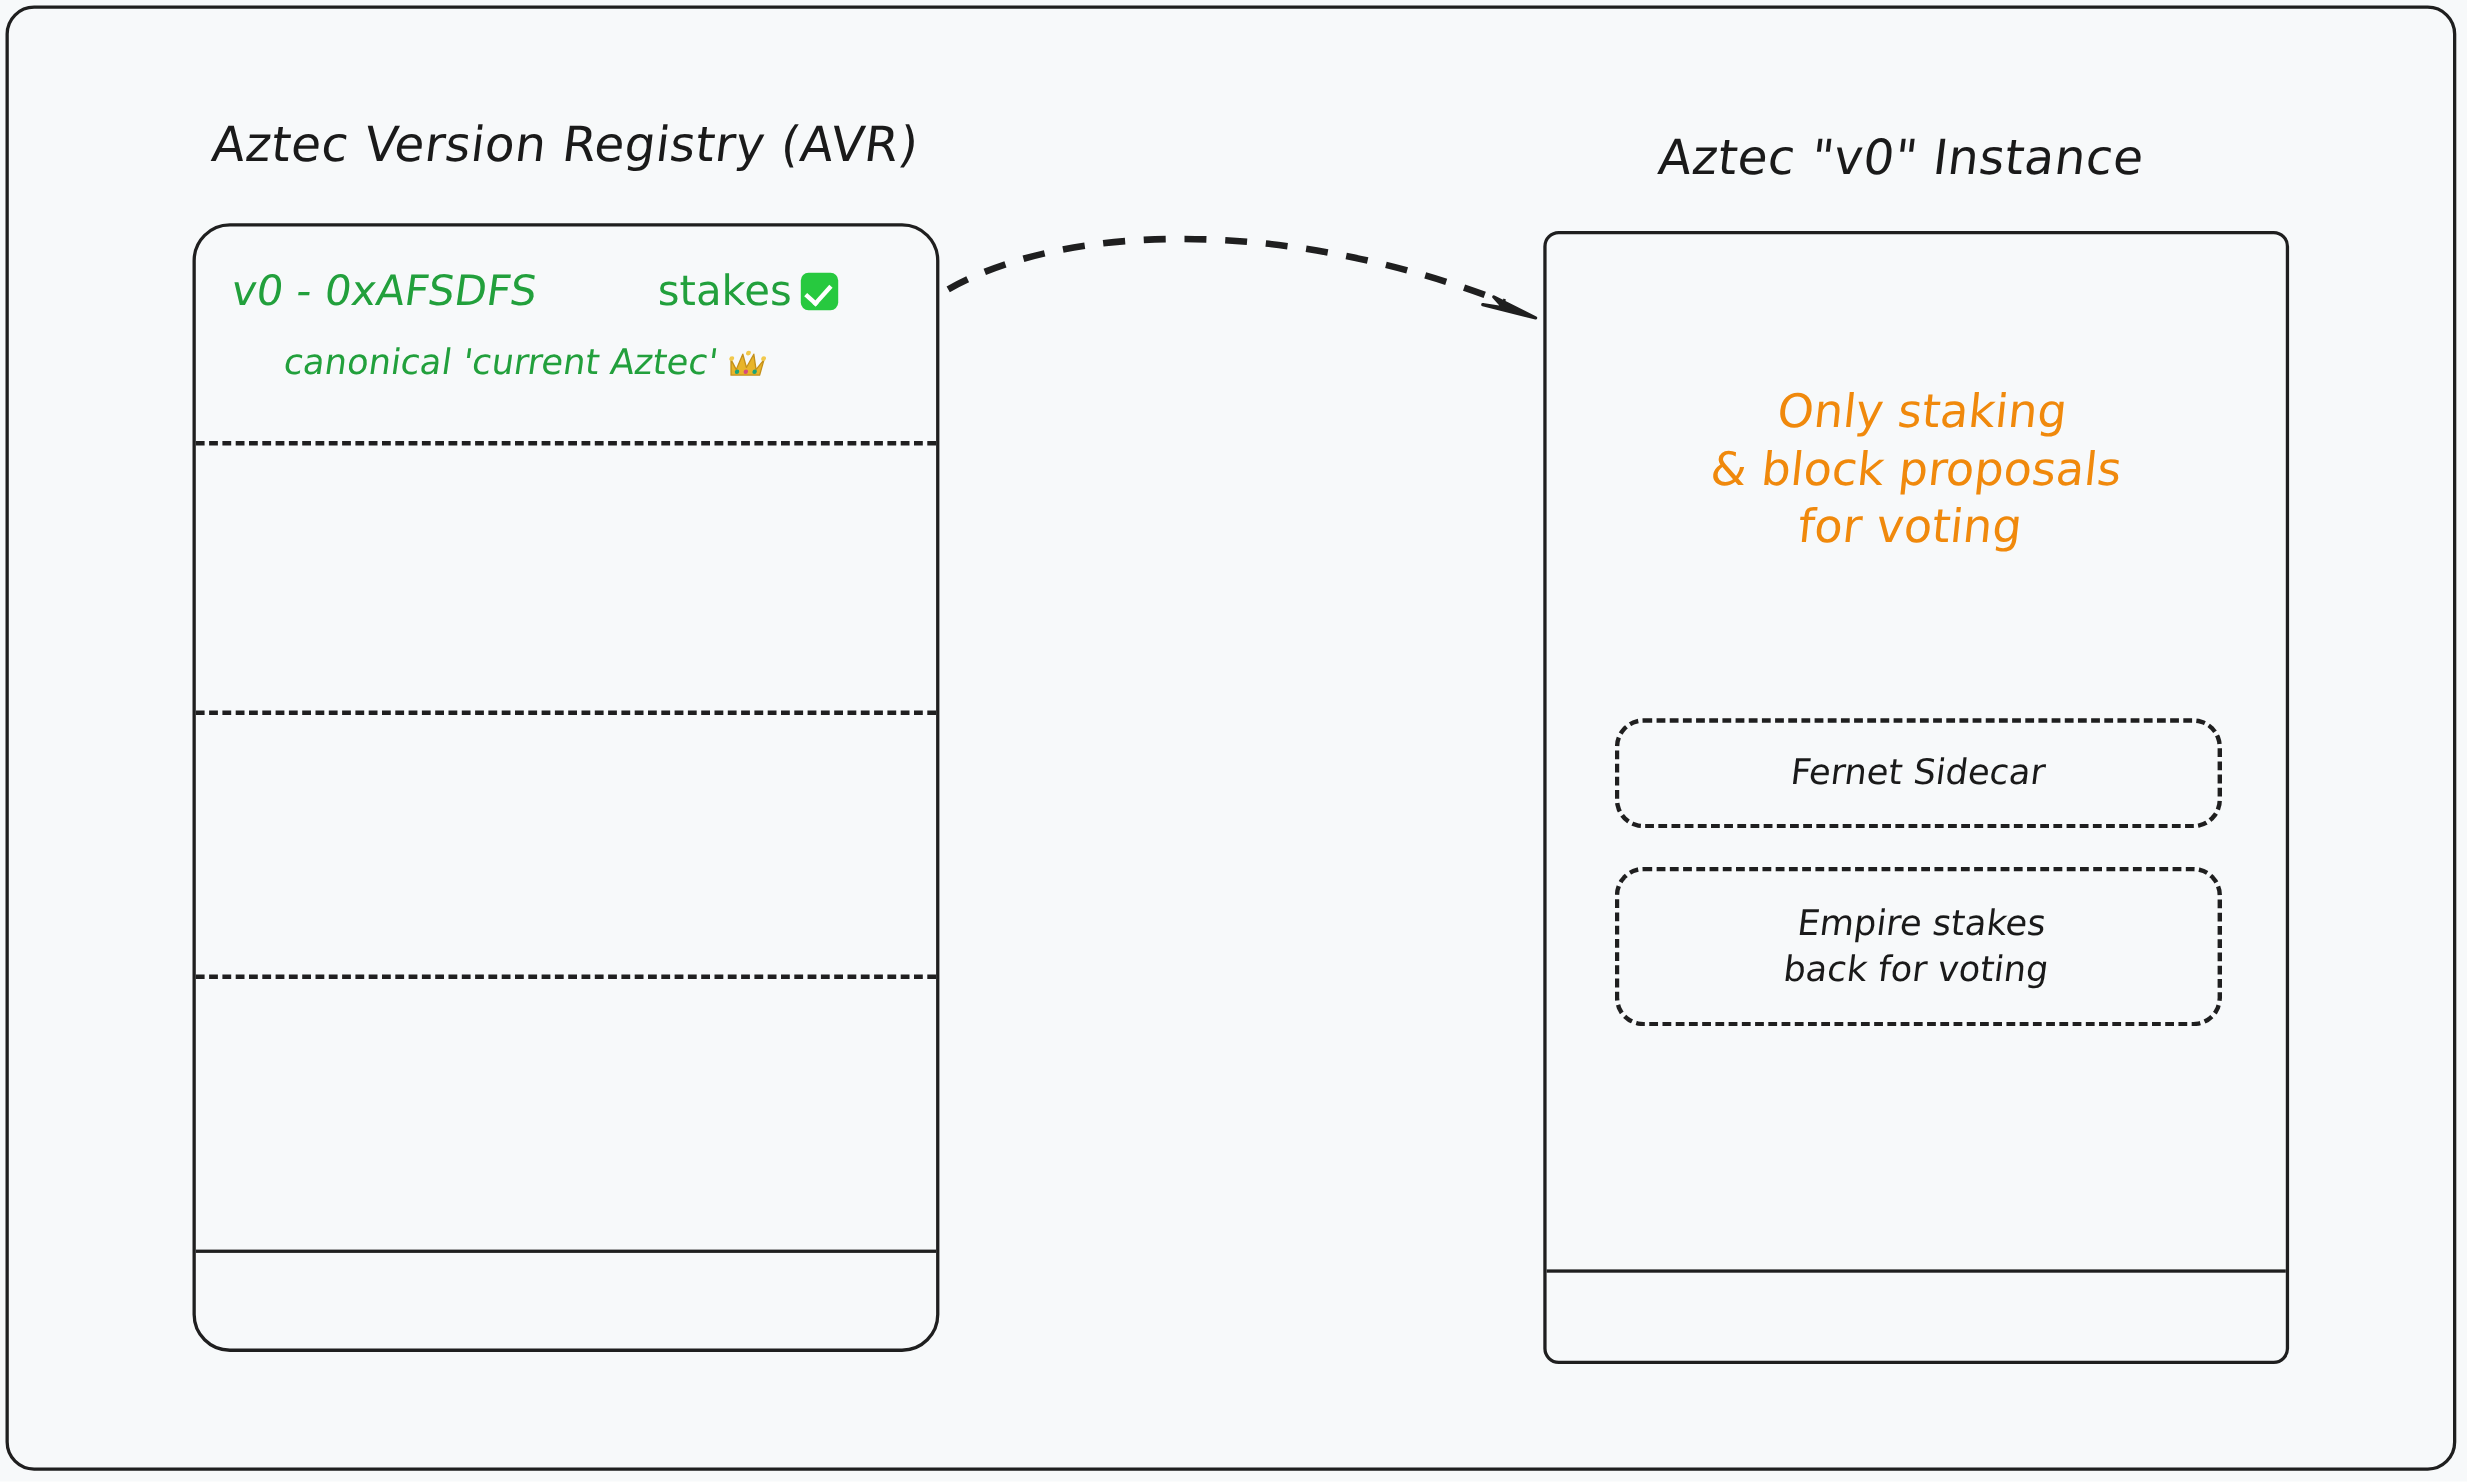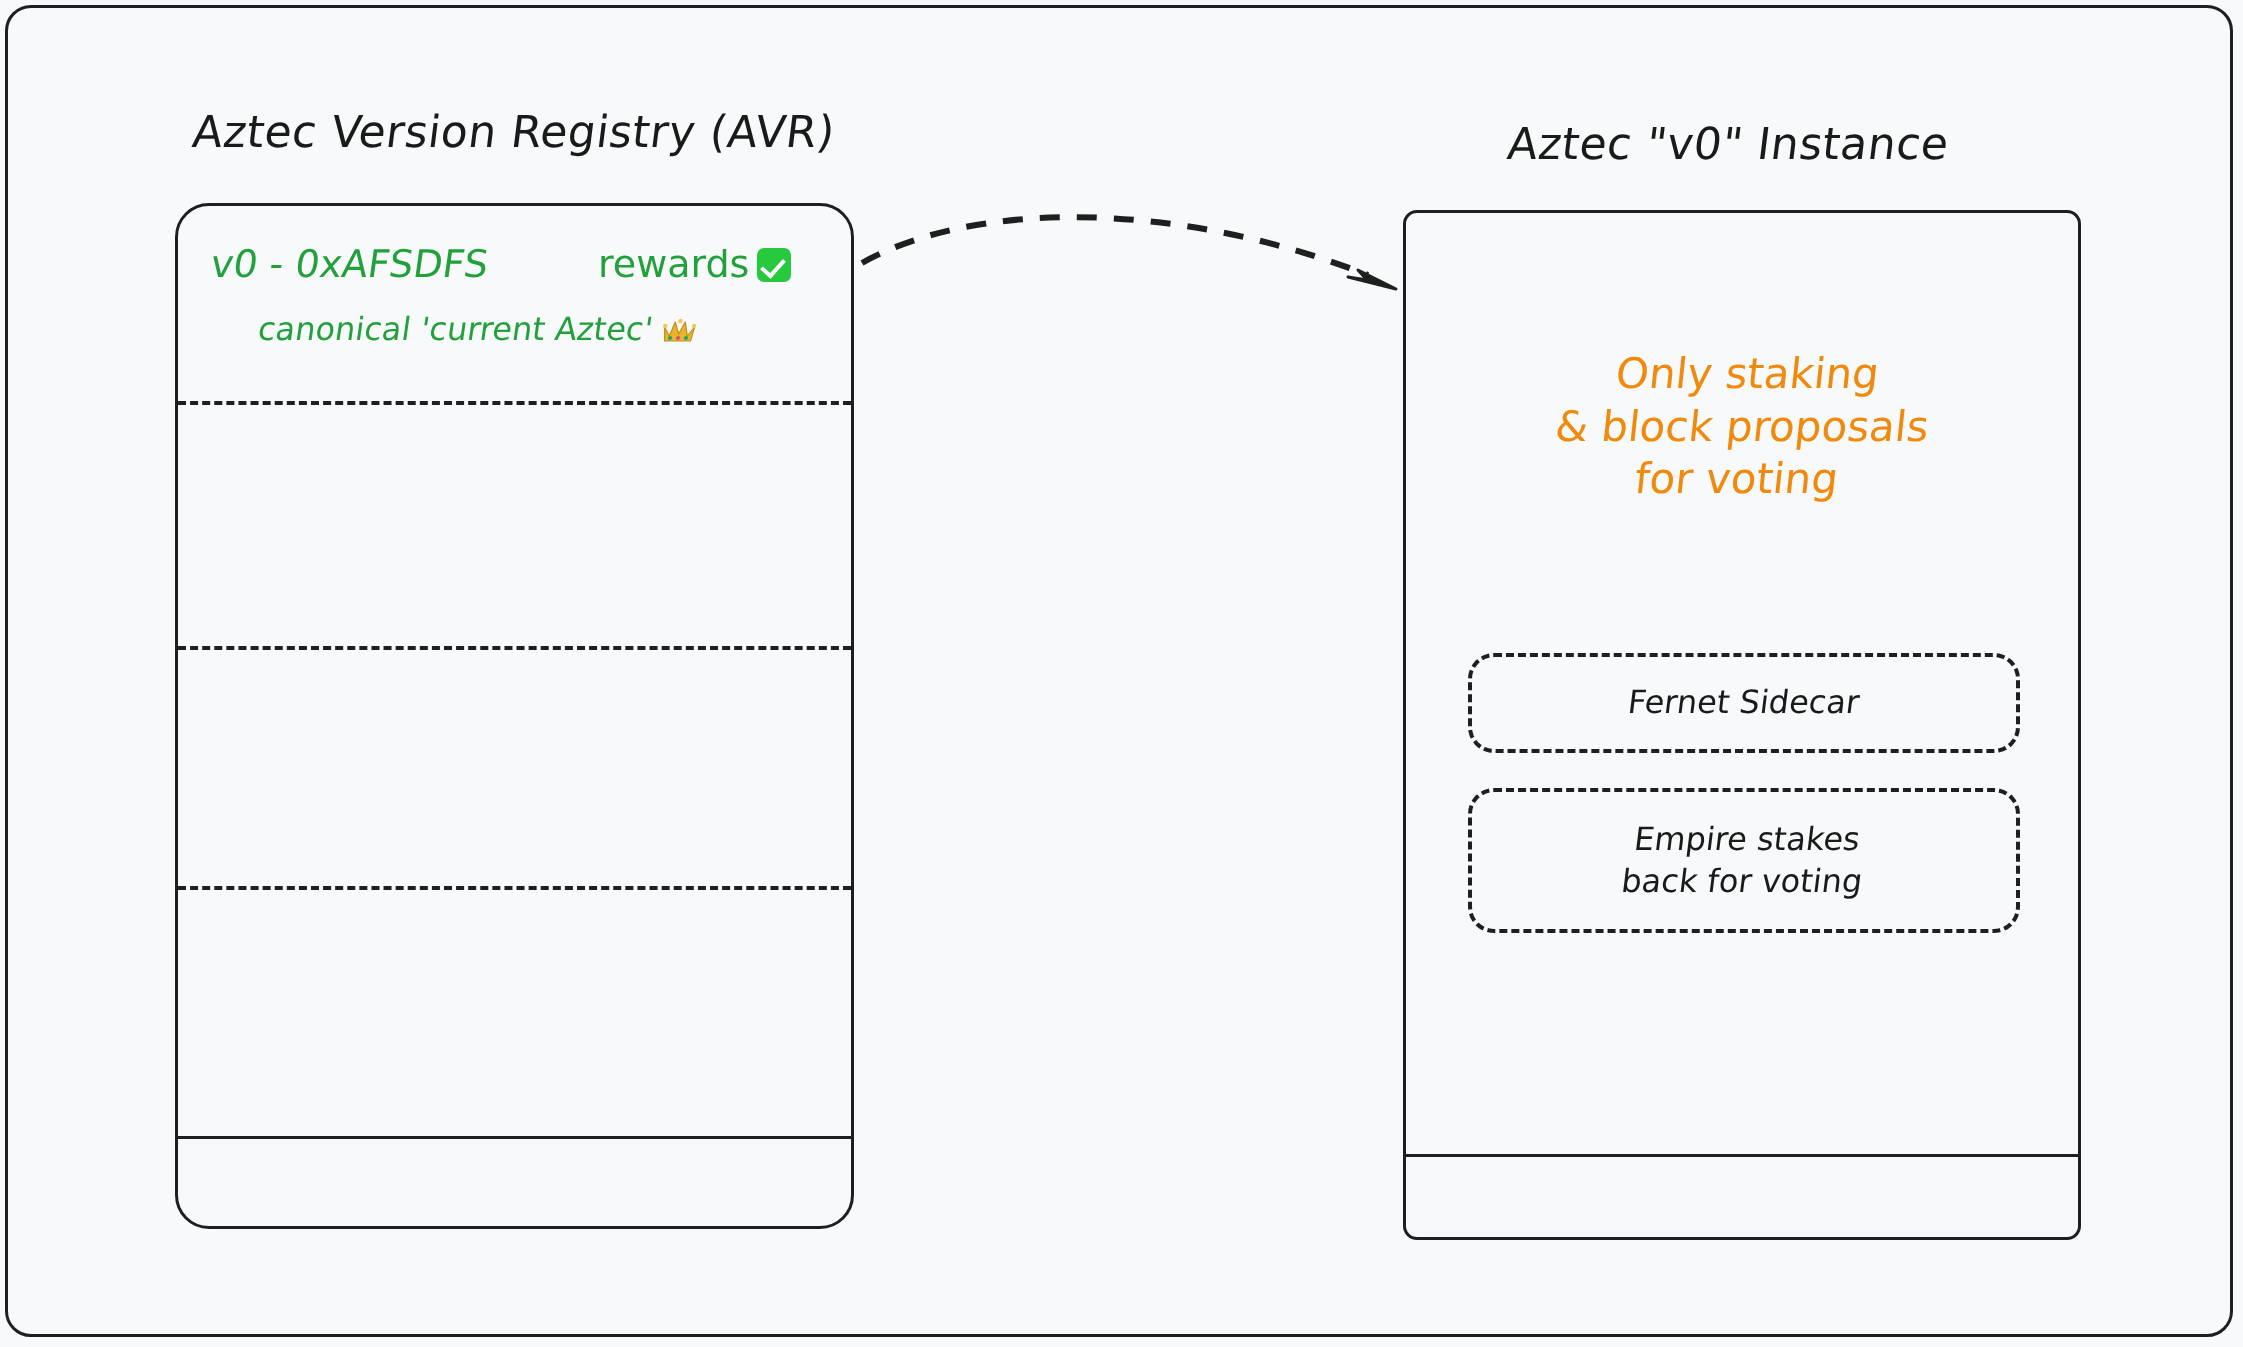--- a/index.html
+++ b/index.html
@@ -232,21 +232,21 @@
   <div class="panel-title" id="avr-title">Aztec Version Registry (AVR)</div>
 
   <div class="panel-title" id="instance-title">Aztec "v0" Instance</div>
 
   <div class="card" id="avr-card">
 
     <div class="registry-entry">
       <div class="entry-line-1">
         <span class="entry-id">v0 - 0xAFSDFS</span>
         <span class="entry-rewards">
-          <span>rewards</span><span class="badge-check"></span>
+          <span>stakes</span><span class="badge-check"></span>
         </span>
       </div>
       <div class="entry-canonical">
         <span>canonical 'current Aztec'</span><span class="crown">
           <svg width="34" height="26" viewBox="0 0 34 26" aria-hidden="true">
             <path d="M2 9 L8 18 L12 4 L17 16 L22 4 L26 18 L32 9 L30 23 L4 23 Z" fill="#e8b429" stroke="#c4901a" stroke-width="1.2" stroke-linejoin="round"></path>
             <circle cx="9" cy="20" r="2" fill="#19a37a"></circle>
             <circle cx="17" cy="20" r="2" fill="#d6497e"></circle>
             <circle cx="25" cy="20" r="2" fill="#19a37a"></circle>
             <circle cx="2.5" cy="8" r="2.2" fill="#f2c94c"></circle>

